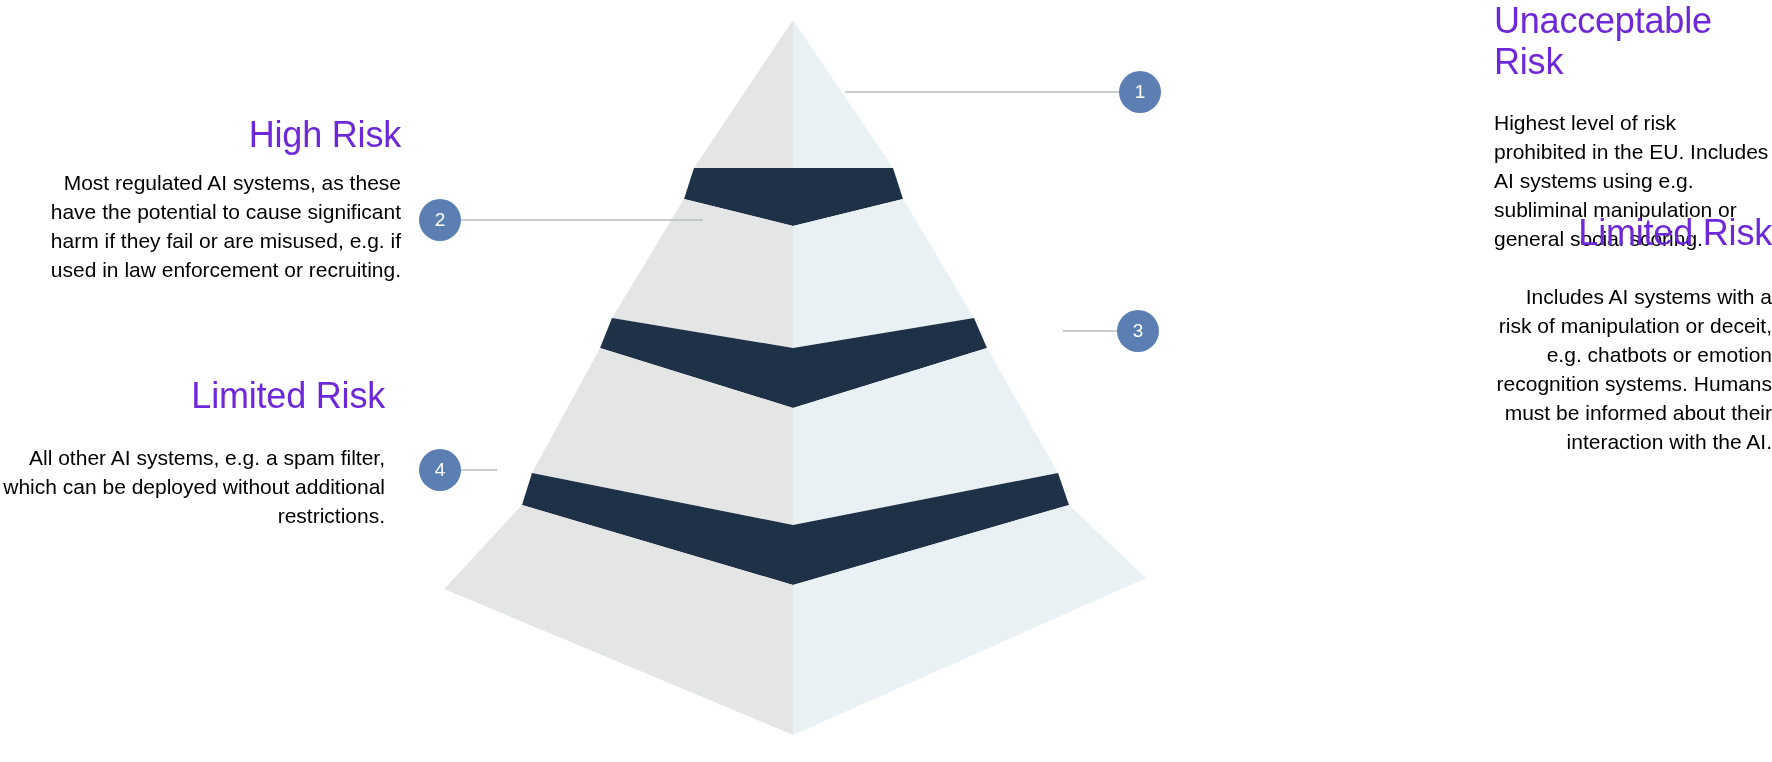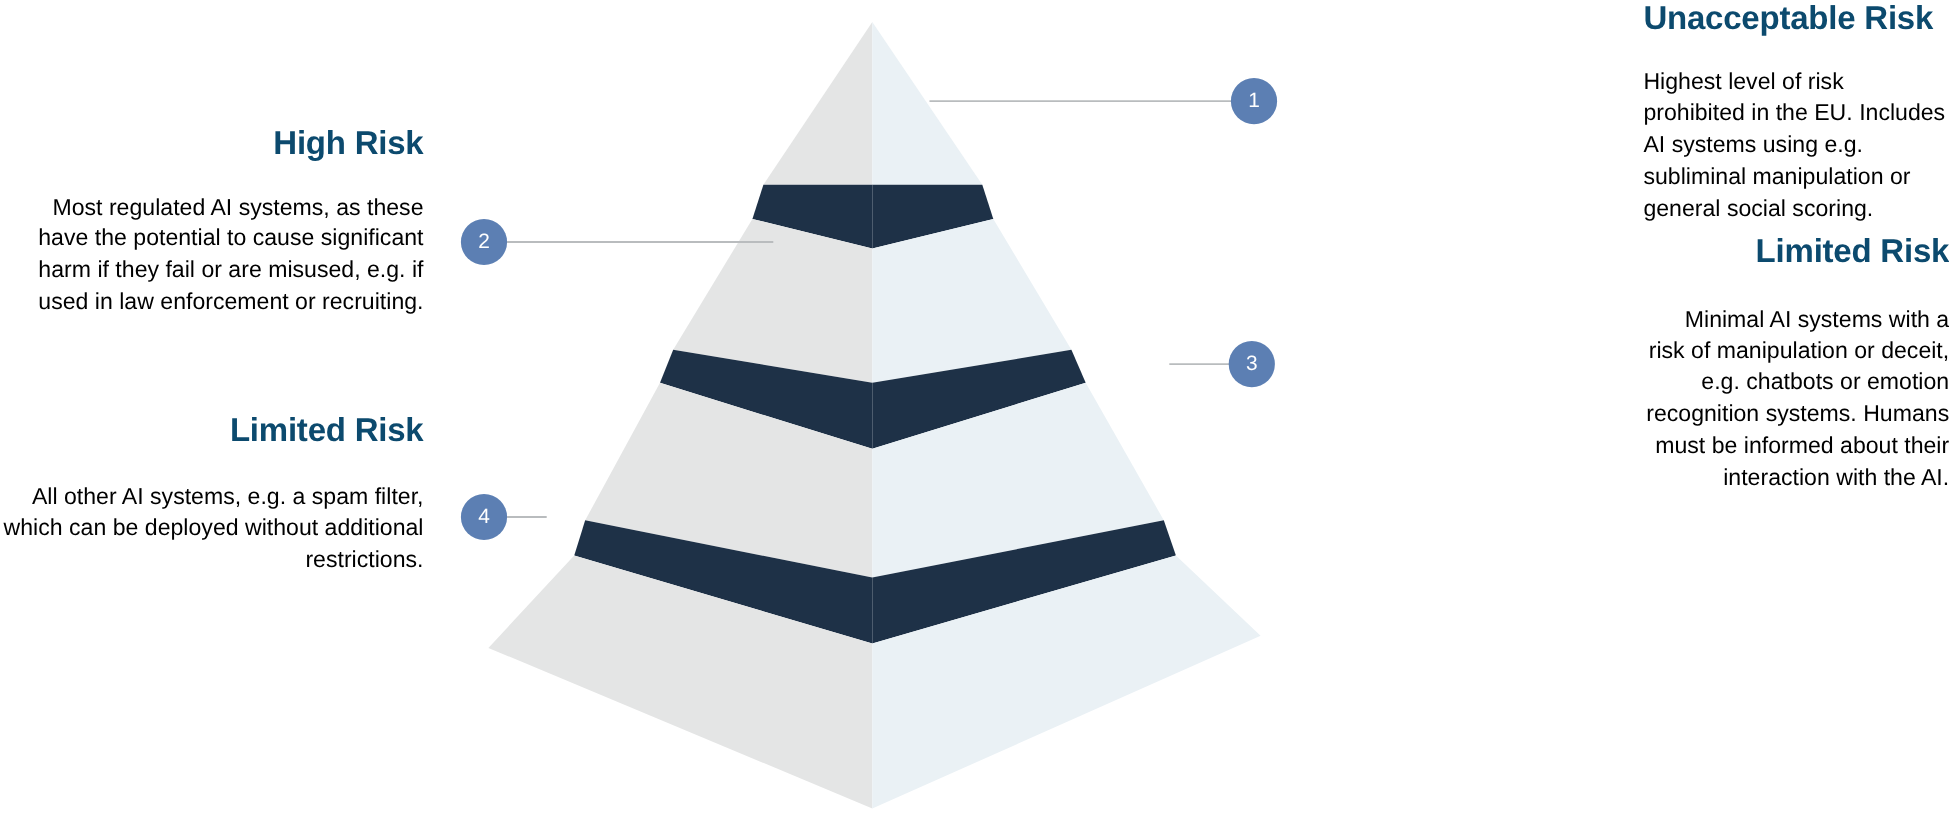--- a/index.html
+++ b/index.html
@@ -29,23 +29,23 @@
     height: 762px;
     pointer-events: none;
   }
 
   
   .callout {
     position: absolute;
   }
 
   .callout-title {
-    font-size: 30px;
-    font-weight: bold;
-    color: #0c4a6e;
+    font-size: 36px;
+    font-weight: normal;
+    color: #6d28d9;
     letter-spacing: -0.2px;
     line-height: 1.15;
   }
 
   .callout-body {
     font-size: 21px;
     font-weight: normal;
     color: #000000;
     line-height: 1.38;
     margin-top: 22px;
@@ -54,22 +54,22 @@
   .align-right  { text-align: right; }
   .align-left   { text-align: left; }
 
   
   #callout-unacceptable { left: 1494px; top: 0px;   width: 278px; }
   #callout-unacceptable .callout-body { margin-top: 26px; }
 
   #callout-limited      { left: 1494px; top: 212px; width: 278px; text-align: right; }
   #callout-limited .callout-body { margin-top: 30px; }
 
-  #callout-high         { left: 0px;    top: 114px; width: 385px; }
-  #callout-high .callout-body { margin-top: 26px; }
+  #callout-high         { left: 16px;    top: 114px; width: 385px; }
+  #callout-high .callout-body { margin-top: 14px; }
 
   #callout-minimal      { left: 0px;    top: 375px; width: 385px; }
   #callout-minimal .callout-body { margin-top: 28px; }
 
   
   .badge {
     position: absolute;
     width: 42px;
     height: 42px;
     border-radius: 50%;
@@ -147,21 +147,21 @@
 
   <div class="badge" id="badge-4">4</div>
 
   <div class="callout align-left" id="callout-unacceptable">
     <div class="callout-title">Unacceptable Risk</div>
     <div class="callout-body">Highest level of risk prohibited in the EU. Includes AI systems using e.g. subliminal manipulation or general social scoring.</div>
   </div>
 
   <div class="callout align-left" id="callout-limited">
     <div class="callout-title">Limited Risk</div>
-    <div class="callout-body">Minimal AI systems with a risk of manipulation or deceit, e.g. chatbots or emotion recognition systems. Humans must be informed about their interaction with the AI.</div>
+    <div class="callout-body">Includes AI systems with a risk of manipulation or deceit, e.g. chatbots or emotion recognition systems. Humans must be informed about their interaction with the AI.</div>
   </div>
 
   <div class="callout align-right" id="callout-high">
     <div class="callout-title">High Risk</div>
     <div class="callout-body">Most regulated AI systems, as these have the potential to cause significant harm if they fail or are misused, e.g. if used in law enforcement or recruiting.</div>
   </div>
 
   <div class="callout align-right" id="callout-minimal">
     <div class="callout-title">Limited Risk</div>
     <div class="callout-body">All other AI systems, e.g. a spam filter, which can be deployed without additional restrictions.</div>

